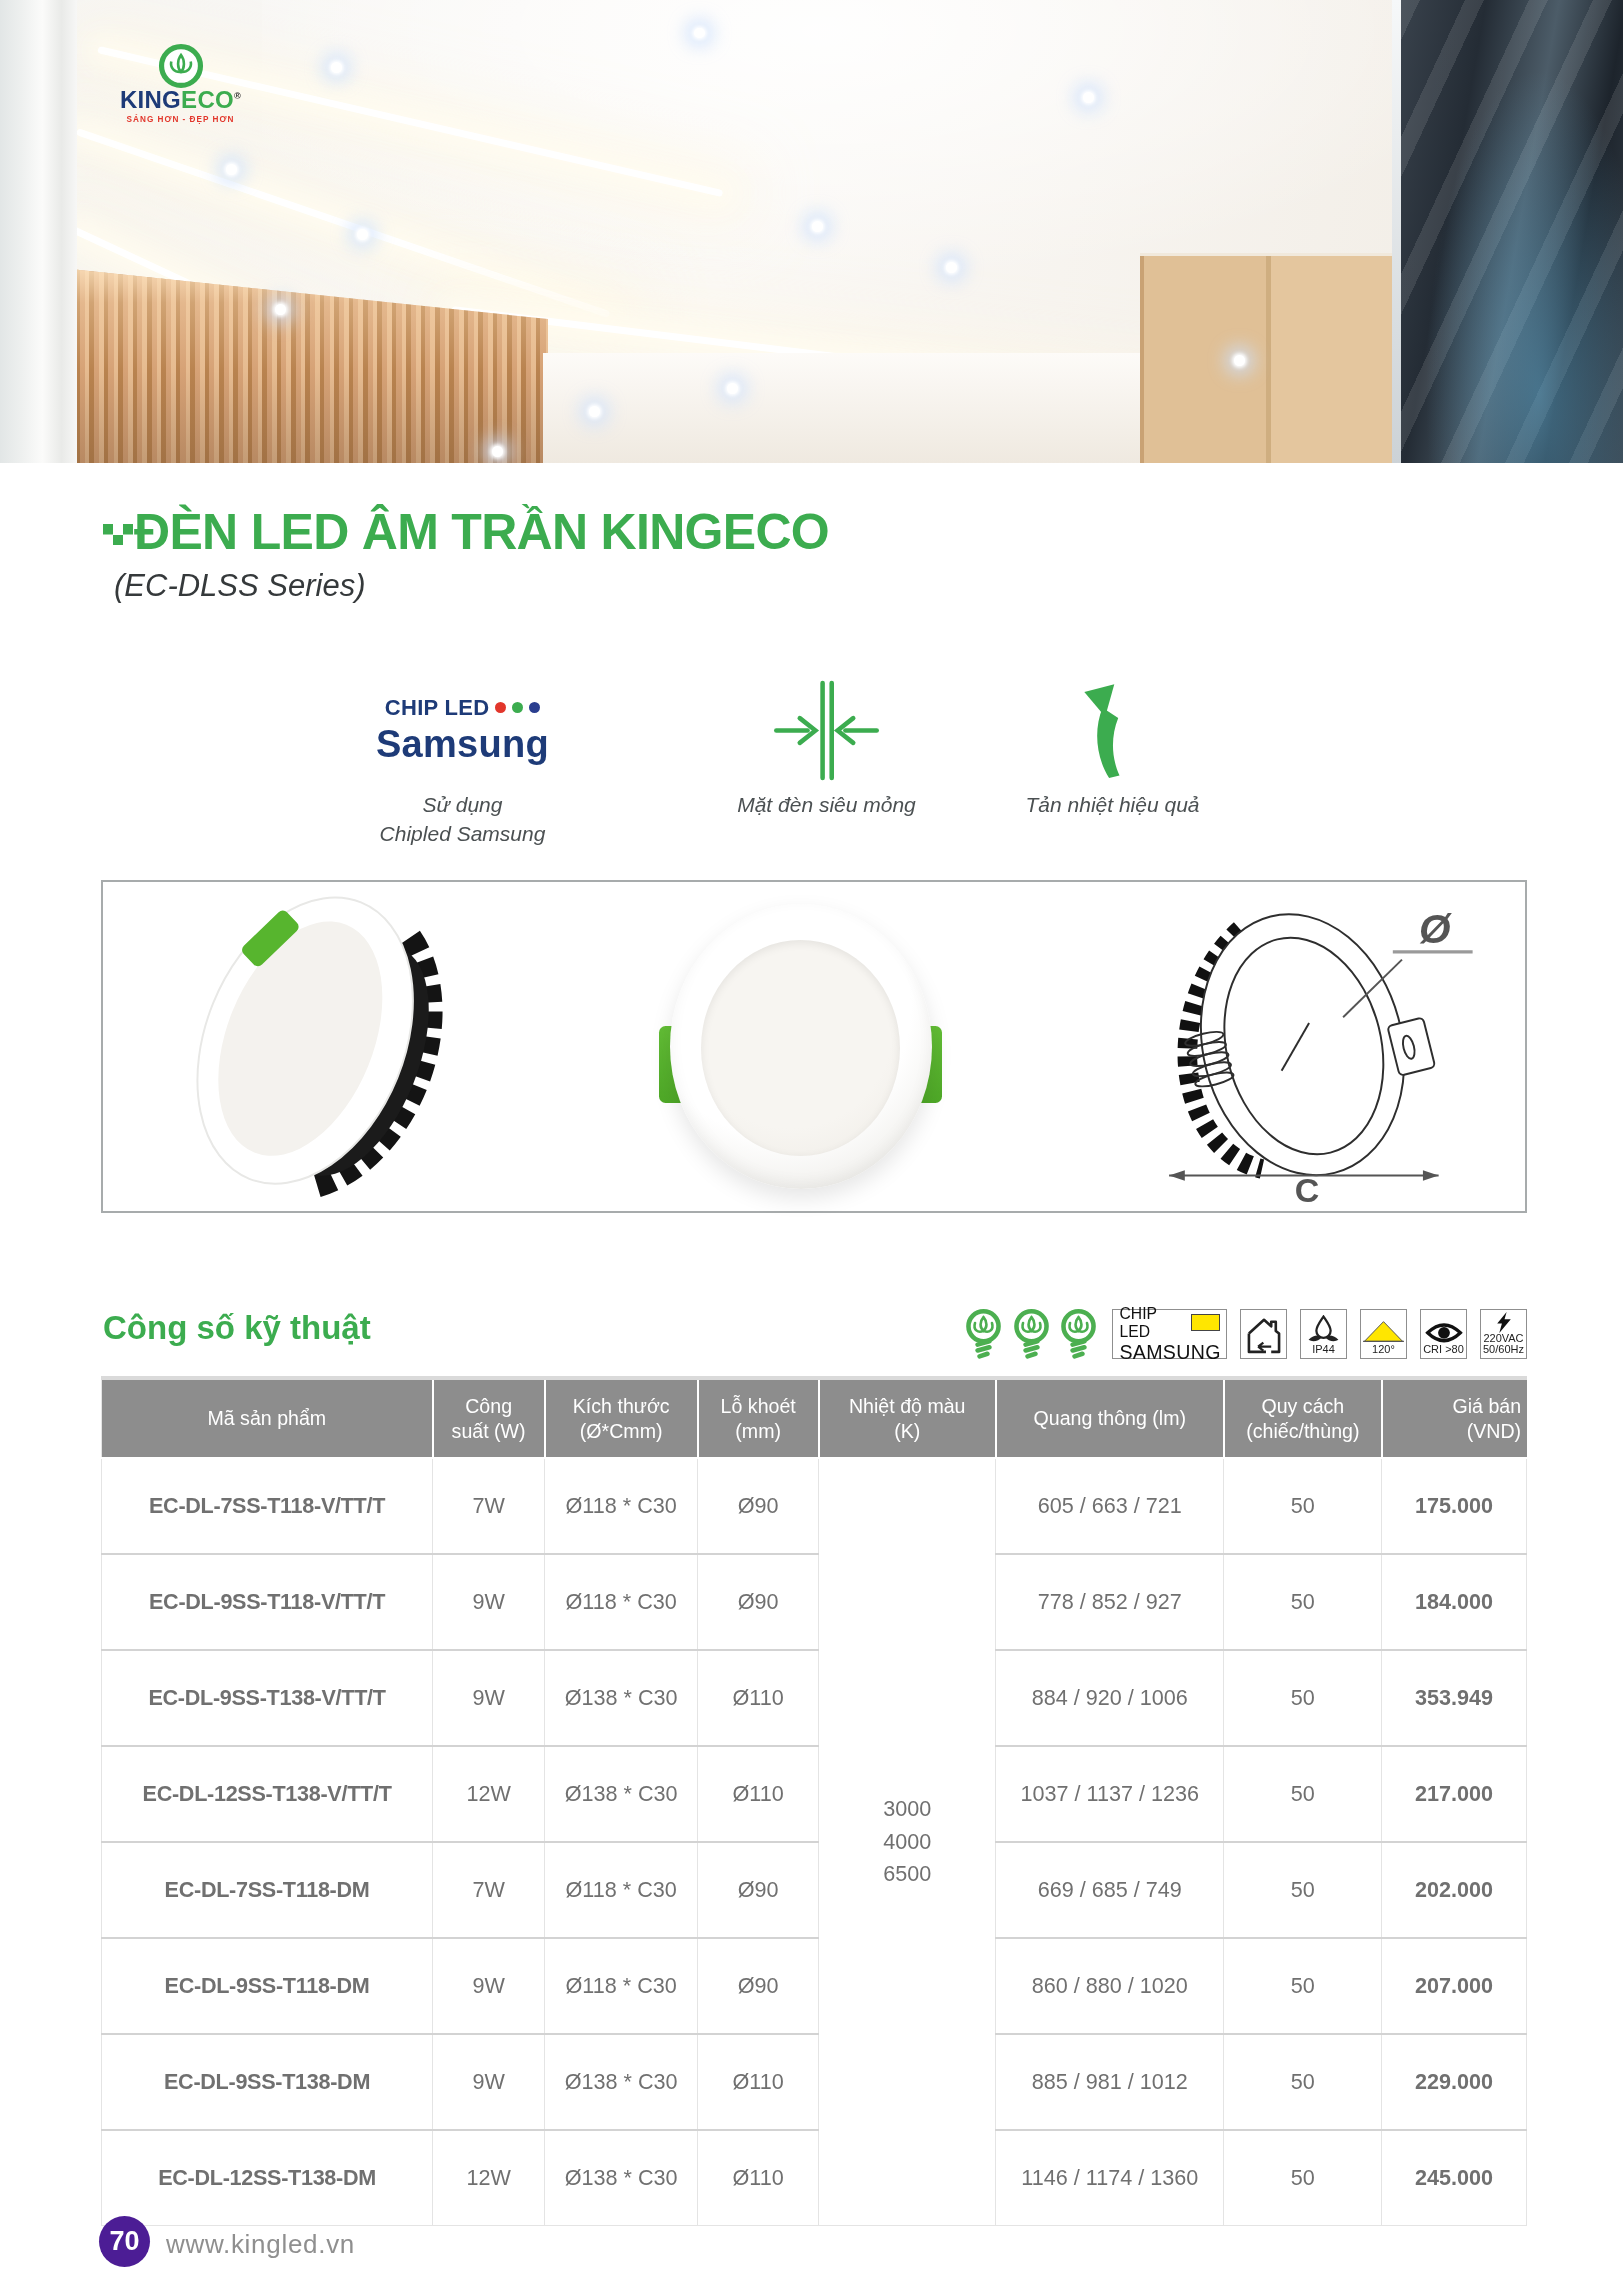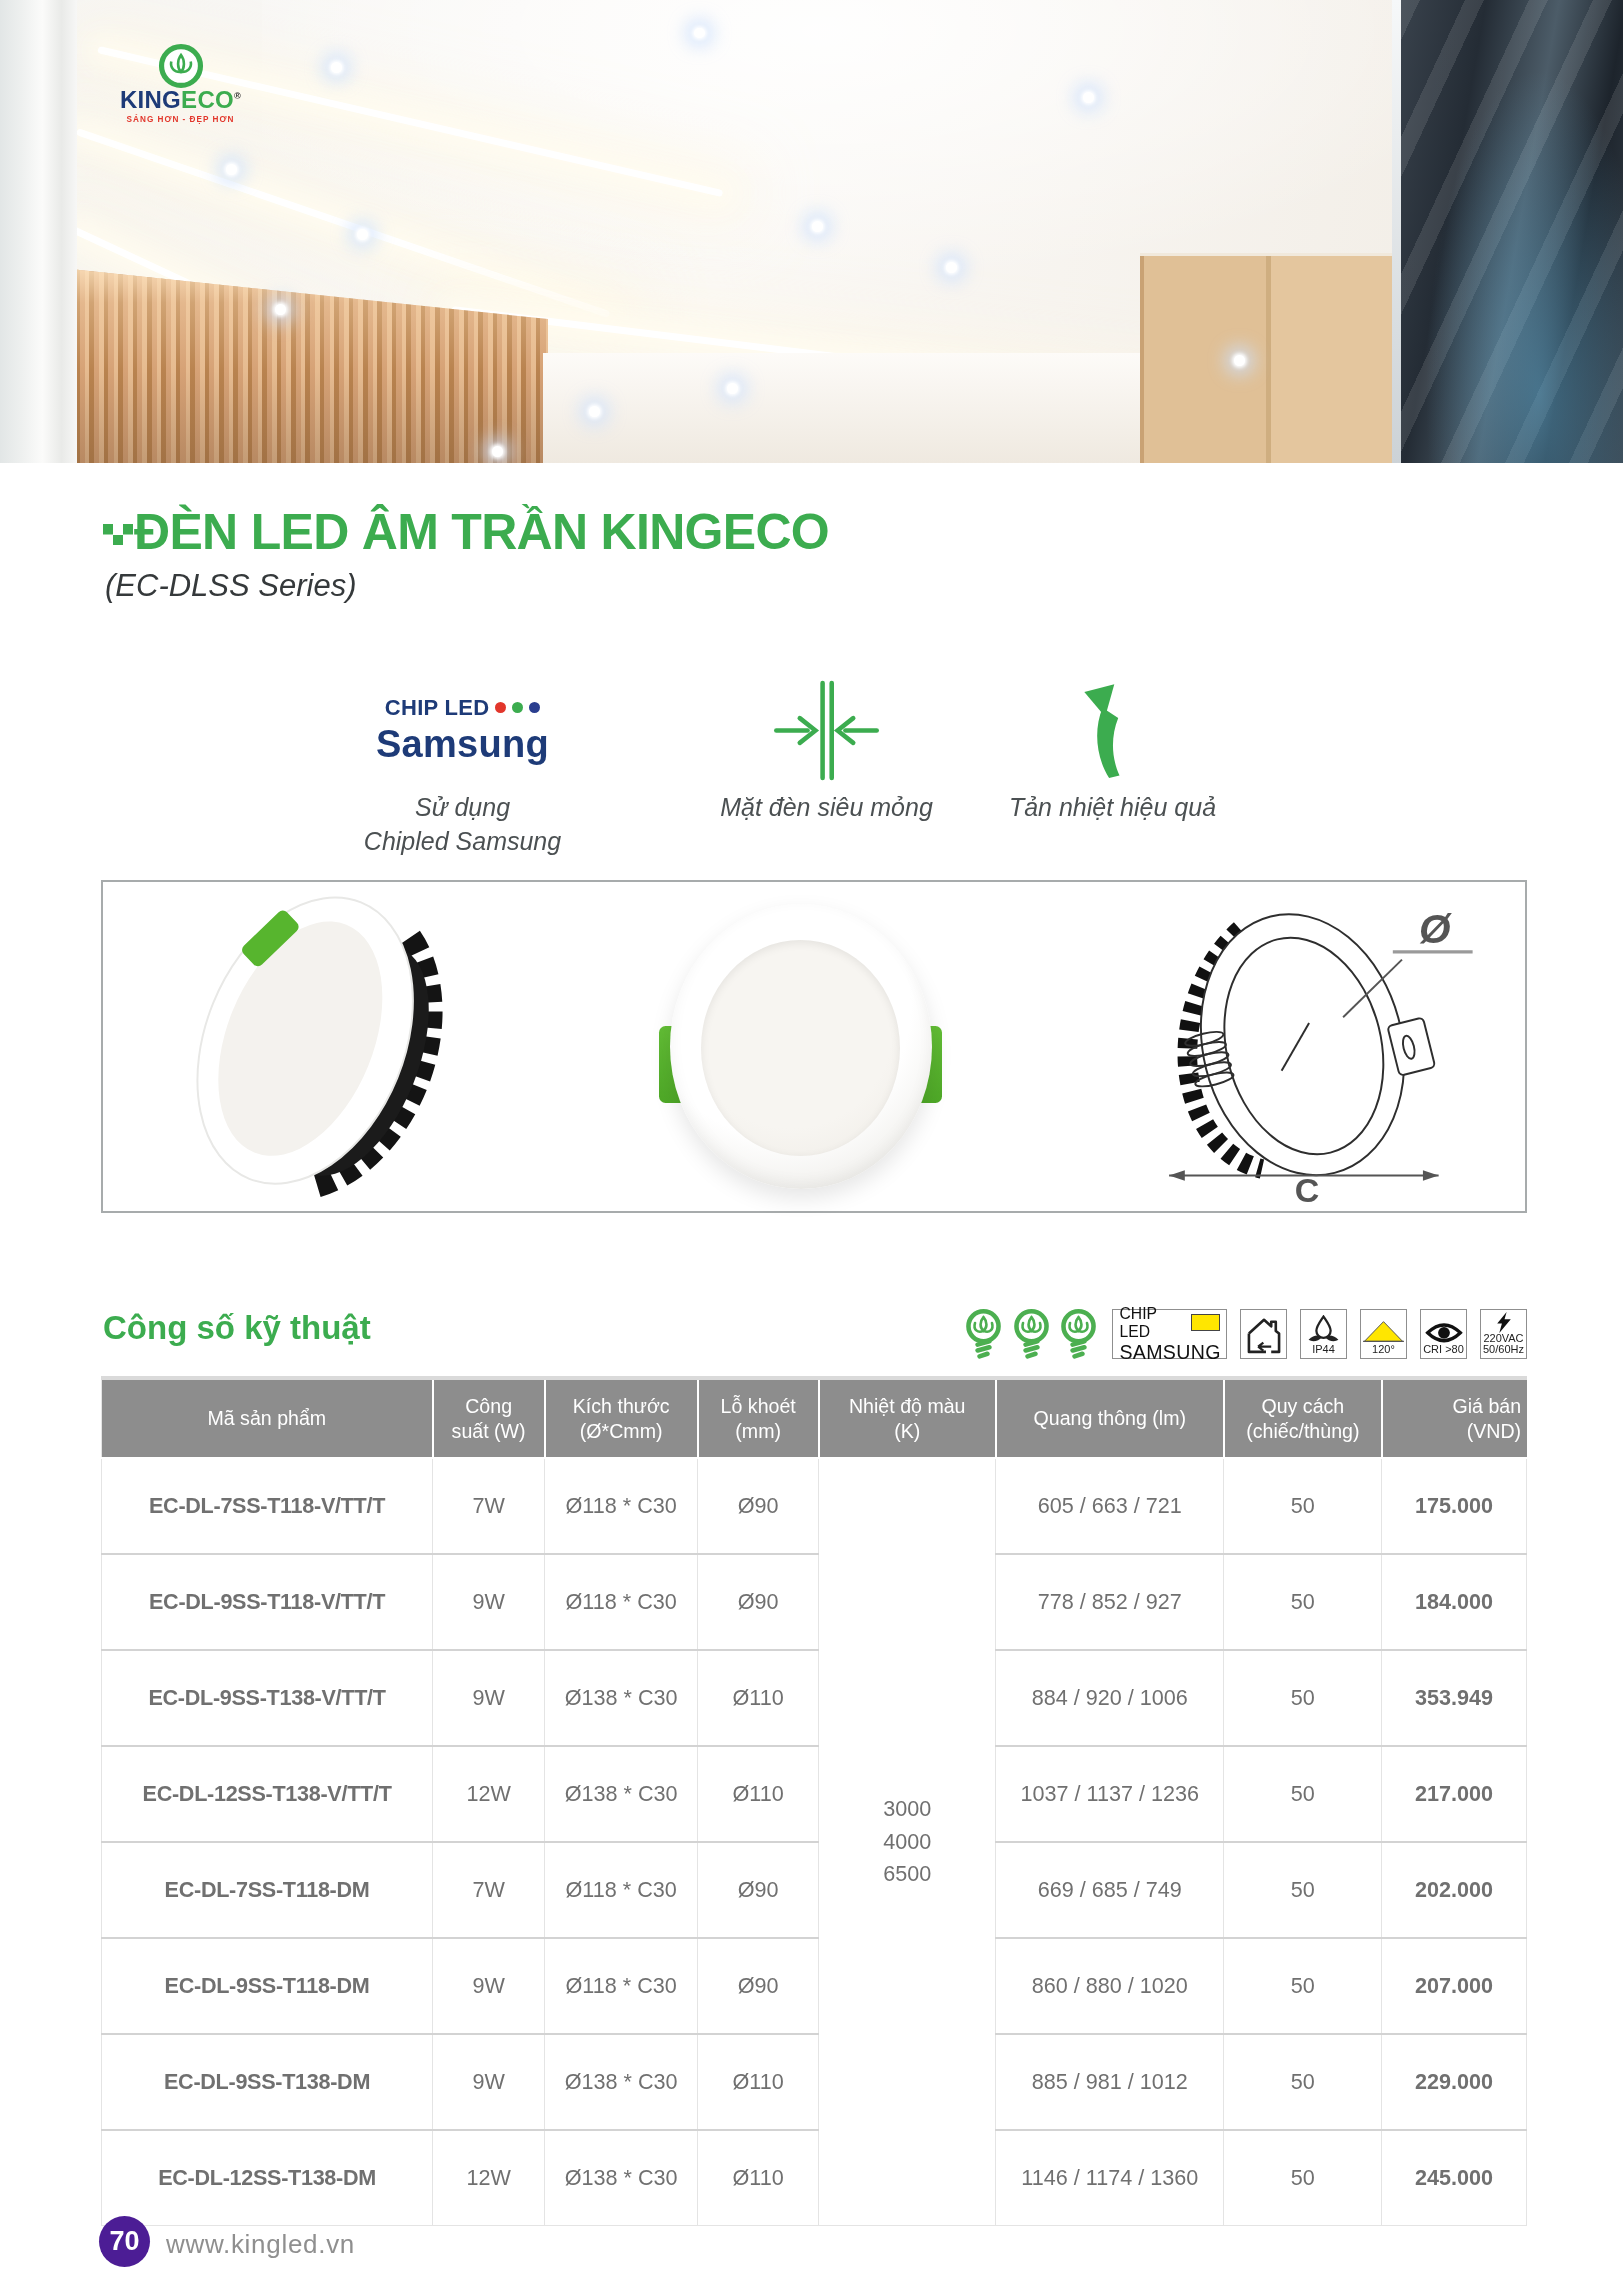--- a/index.html
+++ b/index.html
@@ -54,32 +54,32 @@
   .logo-word sup{font-size:9.2px;color:#333;}
   .logo-tag{font-size:8.2px;font-weight:700;color:var(--red);letter-spacing:1px;margin-top:2.6px;}
 
   
   .page-title{position:absolute;left:134px;top:503px;font-size:50px;font-weight:800;
     color:var(--green);letter-spacing:-0.7px;}
   .title-check{position:absolute;left:103px;top:524px;width:30px;height:21px;
     background:
       linear-gradient(90deg,var(--green) 0 9.8px,#fff 9.8px 20px,var(--green) 20px) top/30px 10.5px no-repeat,
       linear-gradient(90deg,#fff 0 9.8px,var(--green) 9.8px 20px,#fff 20px) bottom/30px 10.5px no-repeat;}
-  .page-series{position:absolute;left:105px;top:568px;font-size:31px;font-style:italic;
+  .page-series{position:absolute;left:114px;top:568px;font-size:31px;font-style:italic;
     color:#35393b;font-weight:500;}
 
   
   .feature{position:absolute;top:679px;width:281px;text-align:center;}
   .f1{left:322px;} .f2{left:686px;} .f3{left:972px;}
   .f-icon{height:103px;display:flex;align-items:center;justify-content:center;}
   .chipled-row{display:flex;align-items:center;justify-content:center;gap:5.9px;
     font-size:22px;font-weight:800;color:var(--navy);letter-spacing:0.3px;}
   .chip-dot{width:11px;height:11px;border-radius:50%;display:inline-block;}
   .samsung-word{font-size:38px;font-weight:800;color:var(--navy);letter-spacing:0.3px;margin-top:2.6px;}
-  .f-caption{font-size:25px;font-style:italic;color:#4b5052;line-height:1.35;margin-top:9.2px;}
+  .f-caption{font-size:21px;font-style:italic;color:#4b5052;line-height:1.35;margin-top:9.2px;}
 
   
   .product-box{position:absolute;left:101px;top:880px;width:1426px;height:333px;
     border:2px solid #a7abac;background:#fff;box-sizing:border-box;
     display:flex;align-items:center;justify-content:space-between;padding:0 39px;}
   .front-view{position:relative;width:283px;height:288px;}
   .fv-clip{position:absolute;top:123px;width:35px;height:77px;border-radius:6.5px;
     background:linear-gradient(180deg,#62bd35,#4ea827);}
   .fv-outer{position:absolute;left:10.5px;top:1.3px;width:262px;height:285px;border-radius:50%;
     background:radial-gradient(circle at 42% 36%,#ffffff 55%,#f2f1ee 78%,#fbfbfa 100%);

